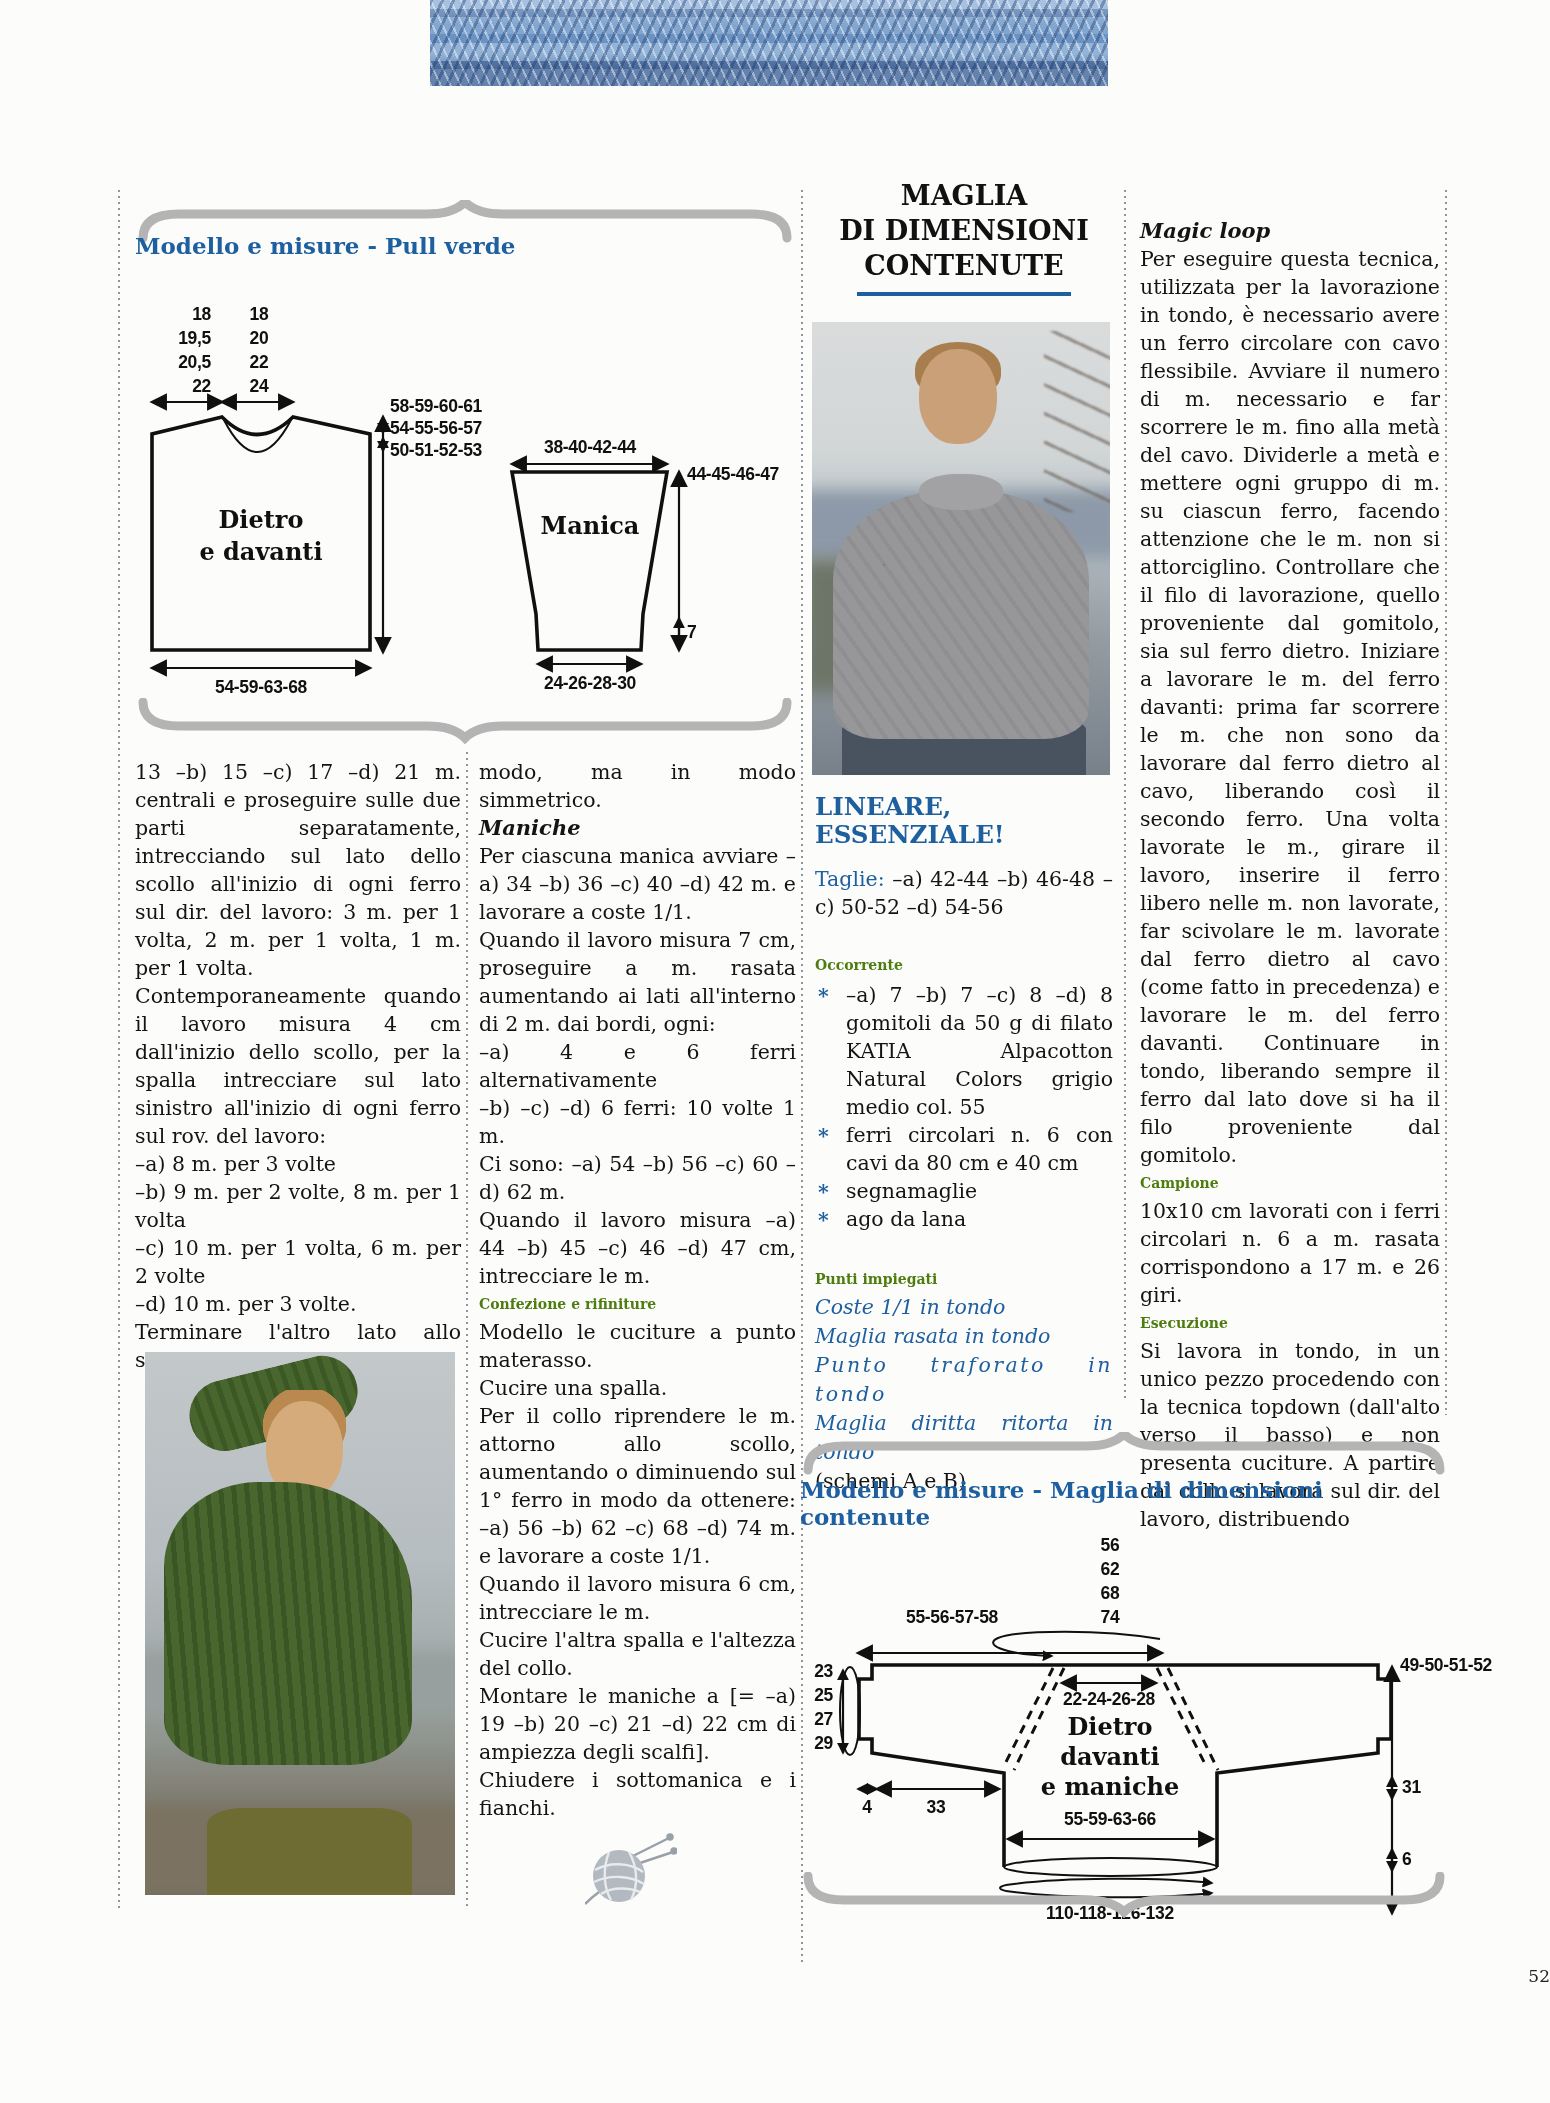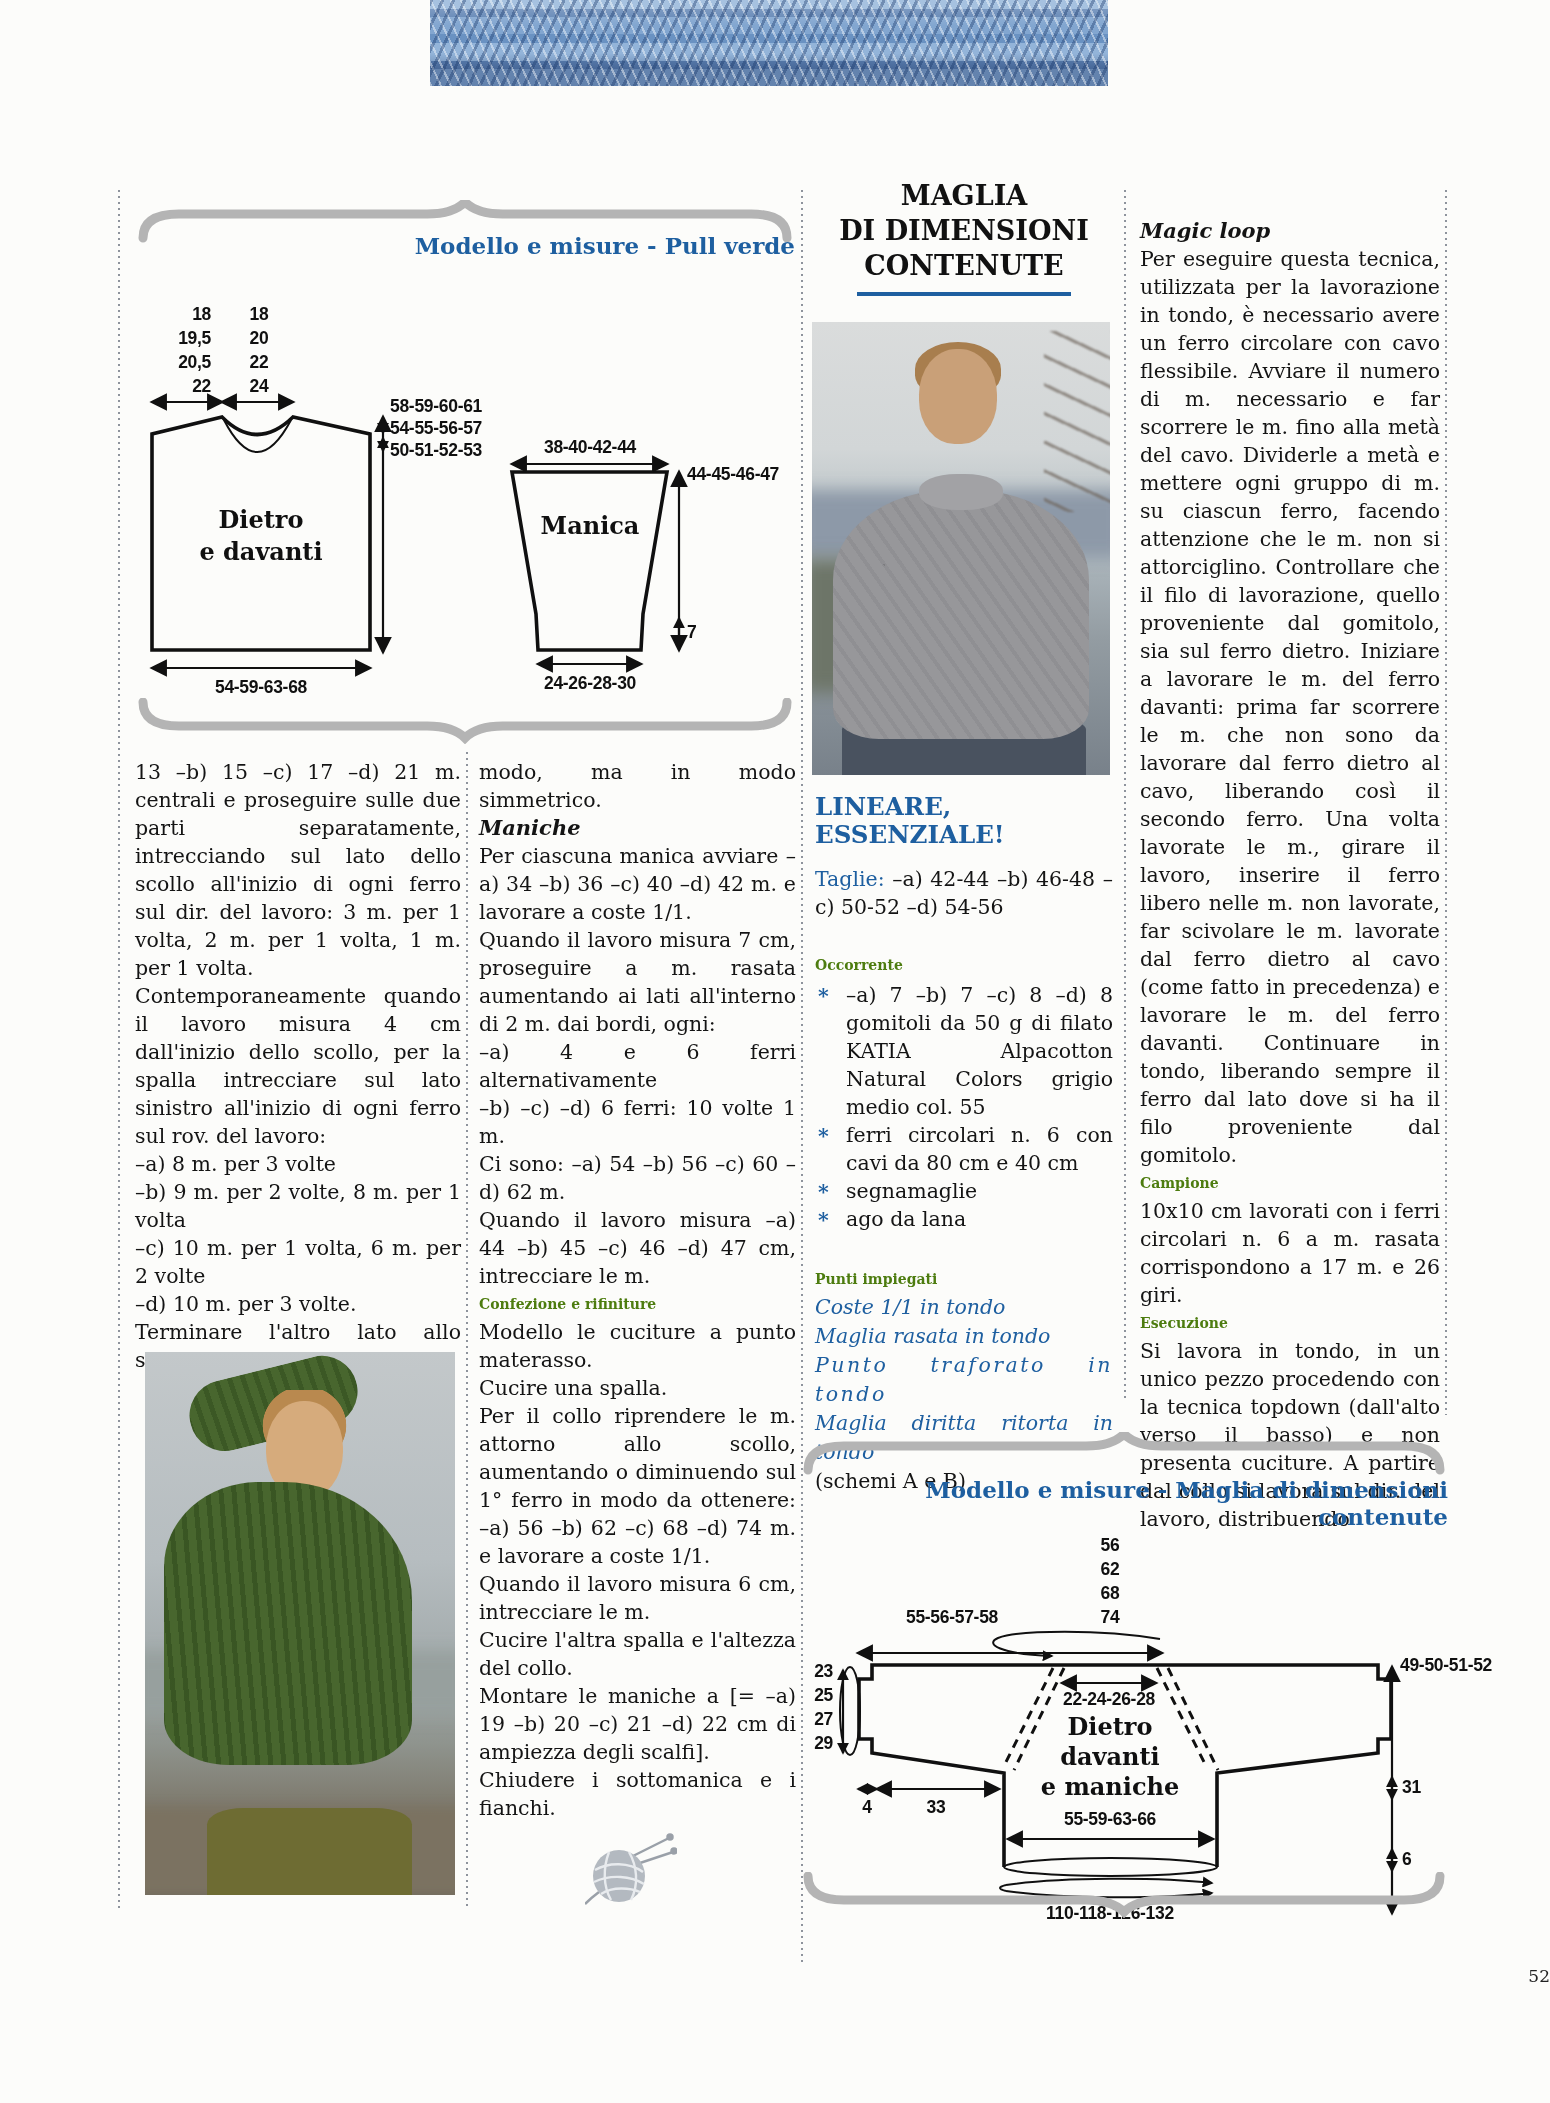--- a/index.html
+++ b/index.html
@@ -19,21 +19,21 @@
       repeating-linear-gradient(0deg,#82a6d0 0 17px,#5d82b3 17px 25px,#93b4d9 25px 43px,#6a92c2 43px 52px);}
 
   
   .col{position:absolute;text-align:justify;font-size:20.5px;line-height:28px;}
   .col p{margin:0;}
   .sub-it{font-weight:bold;font-style:italic;font-size:21px;margin:26px 0 0;}
   .sub-blue{color:#4d7c0f;font-weight:bold;font-size:14px;margin:26px 0 0;}
 
   
   .diag{position:absolute;}
-  .diag-title{position:absolute;left:0;width:100%;text-align:right;color:#1e5fa0;
+  .diag-title{position:absolute;left:0;width:100%;text-align:left;color:#1e5fa0;
     font-weight:bold;font-size:23px;}
   .brace{position:absolute;left:0;}
   .brace path{stroke:#b4b4b4;stroke-width:9;fill:none;stroke-linecap:round;}
   svg .dn{font-family:"Liberation Sans",sans-serif;font-weight:700;font-size:17.5px;
           letter-spacing:-0.3px;fill:#101010;}
   svg .dl{font-family:"DejaVu Serif",serif;font-weight:700;font-size:24px;fill:#101010;}
   svg .outline{fill:none;stroke:#101010;stroke-width:3.6;stroke-linejoin:miter;}
   svg .thin{fill:none;stroke:#101010;stroke-width:2;}
   svg .arr{stroke:#101010;stroke-width:2.2;fill:none;}
   svg .ragl{stroke:#101010;stroke-width:3;fill:none;stroke-dasharray:9 7;}

